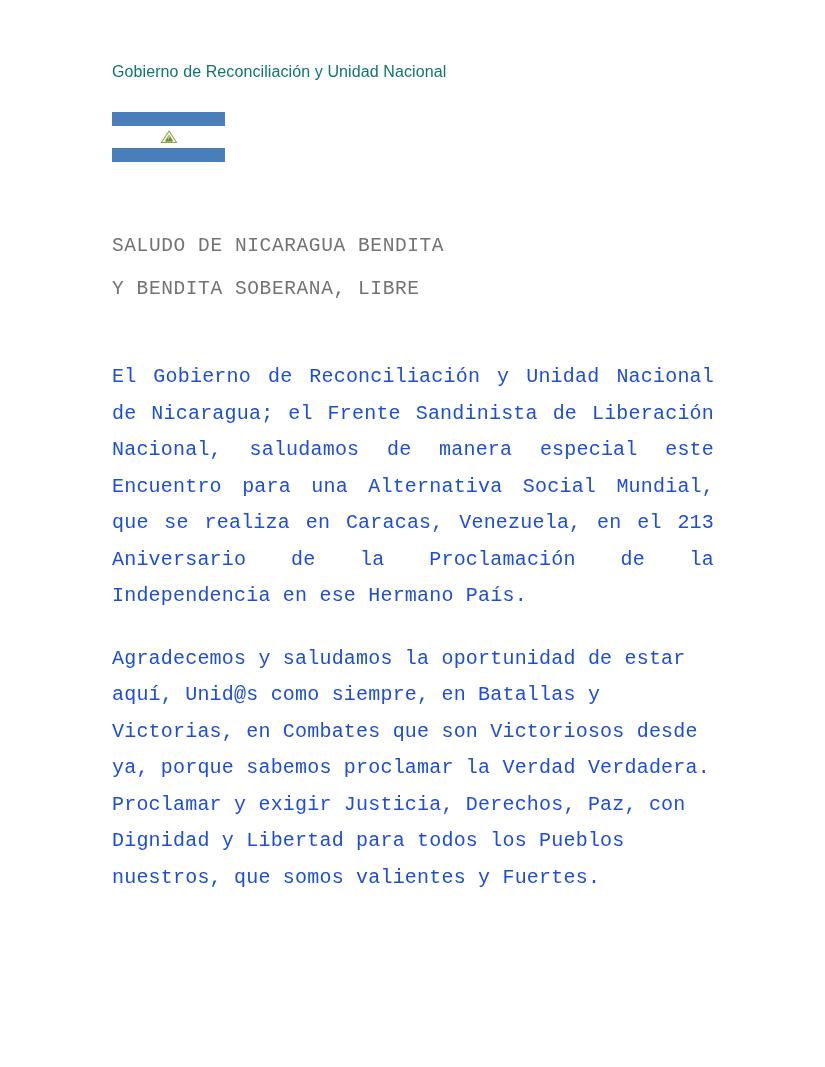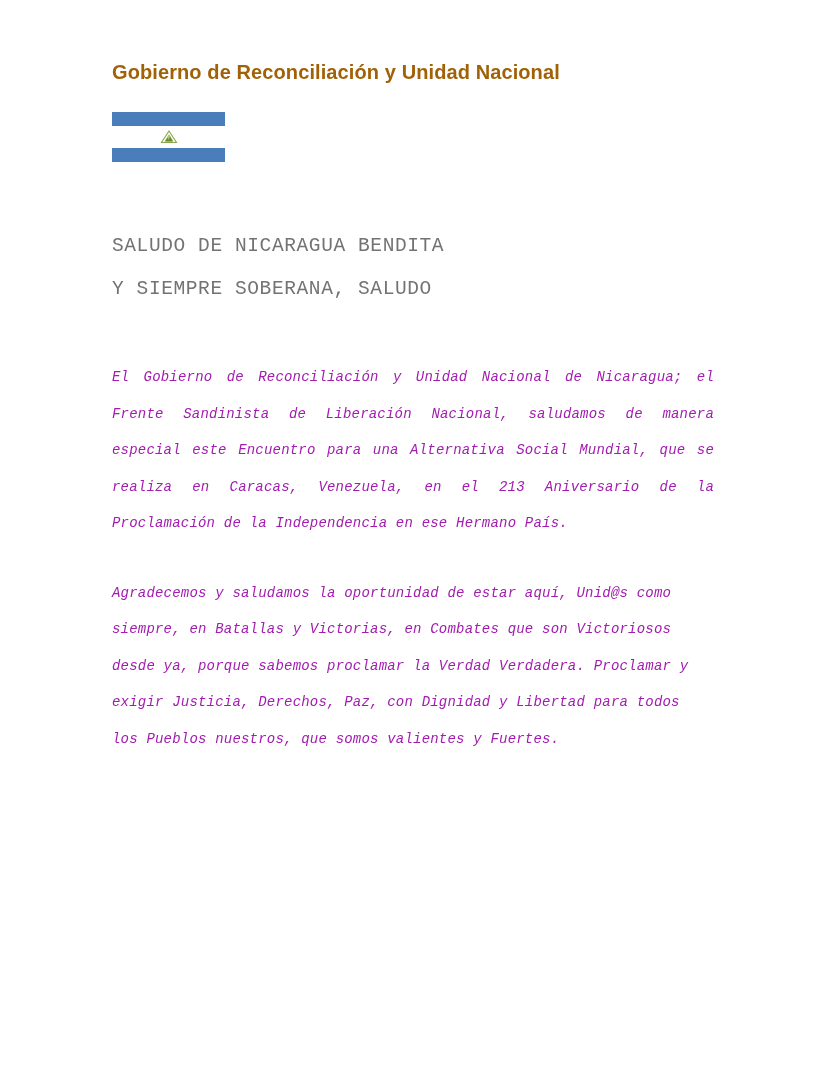--- a/index.html
+++ b/index.html
@@ -23,24 +23,24 @@
     position: relative;
   }
   .letterhead {
     position: absolute;
     left: 112px;
     top: 62px;
     width: 620px;
   }
   .letterhead-line {
     font-family: "Liberation Sans", sans-serif;
-    font-weight: bold;
-    font-size: 20px;
+    font-weight: normal;
+    font-size: 16px;
     line-height: 20px;
-    color: #a16207;
+    color: #0f766e;
     letter-spacing: 0.1px;
     white-space: nowrap;
   }
   .flag {
     position: absolute;
     left: 112px;
     top: 112px;
     width: 113px;
     height: 50px;
   }
@@ -79,29 +79,28 @@
     font-size: 19.5px;
     line-height: 43px;
     letter-spacing: 0.6px;
     color: #737373;
     white-space: pre;
   }
   .spacer-after-title { height: 48px; }
   p.para {
     margin: 0;
     font-family: "Liberation Mono", monospace;
-    font-size: 14px;
+    font-size: 20px;
     line-height: 36.5px;
-    color: #a21caf;
+    color: #1d4ed8;
     text-align: justify;
     text-justify: inter-word;
     letter-spacing: 0.2px;
-    font-style: italic;
   }
-  p.para + p.para { margin-top: 33px; }
+  p.para + p.para { margin-top: 26px; }
   .para:last-child { text-align: left; }
 </style>
 </head>
 <body>
 
 <div class="page">
 
   <div class="letterhead">
     <div class="letterhead-line">Gobierno de Reconciliación y Unidad Nacional</div>
   </div>
@@ -112,19 +111,19 @@
     <div class="flag-stripe bottom"></div>
     <svg class="flag-emblem" viewBox="0 0 18 14">
       <polygon points="9,1 16.5,12.5 1.5,12.5" fill="none" stroke="#8aa84a" stroke-width="1.1"></polygon>
       <polygon points="9,4 13.6,11.6 4.4,11.6" fill="#9bb75c" opacity="0.85"></polygon>
       <path d="M5.2 11.6 L7.3 7.8 L8.6 9.8 L10.2 6.6 L12.8 11.6 Z" fill="#6d8a3a"></path>
     </svg>
   </div>
 
   <div class="doc-body">
     <div class="doc-title">SALUDO DE NICARAGUA BENDITA</div>
-    <div class="doc-title">Y SIEMPRE SOBERANA, SALUDO</div>
+    <div class="doc-title">Y BENDITA SOBERANA, LIBRE</div>
     <div class="spacer-after-title"></div>
     <p class="para">El Gobierno de Reconciliación y Unidad Nacional de Nicaragua; el Frente Sandinista de Liberación Nacional, saludamos de manera especial este Encuentro para una Alternativa Social Mundial, que se realiza en Caracas, Venezuela, en el 213 Aniversario de la Proclamación de la Independencia en ese Hermano País.</p>
     <p class="para">Agradecemos y saludamos la oportunidad de estar aquí, Unid@s como siempre, en Batallas y Victorias, en Combates que son Victoriosos desde ya, porque sabemos proclamar la Verdad Verdadera. Proclamar y exigir Justicia, Derechos, Paz, con Dignidad y Libertad para todos los Pueblos nuestros, que somos valientes y Fuertes.</p>
   </div>
 
 </div>
 
 </body></html>

